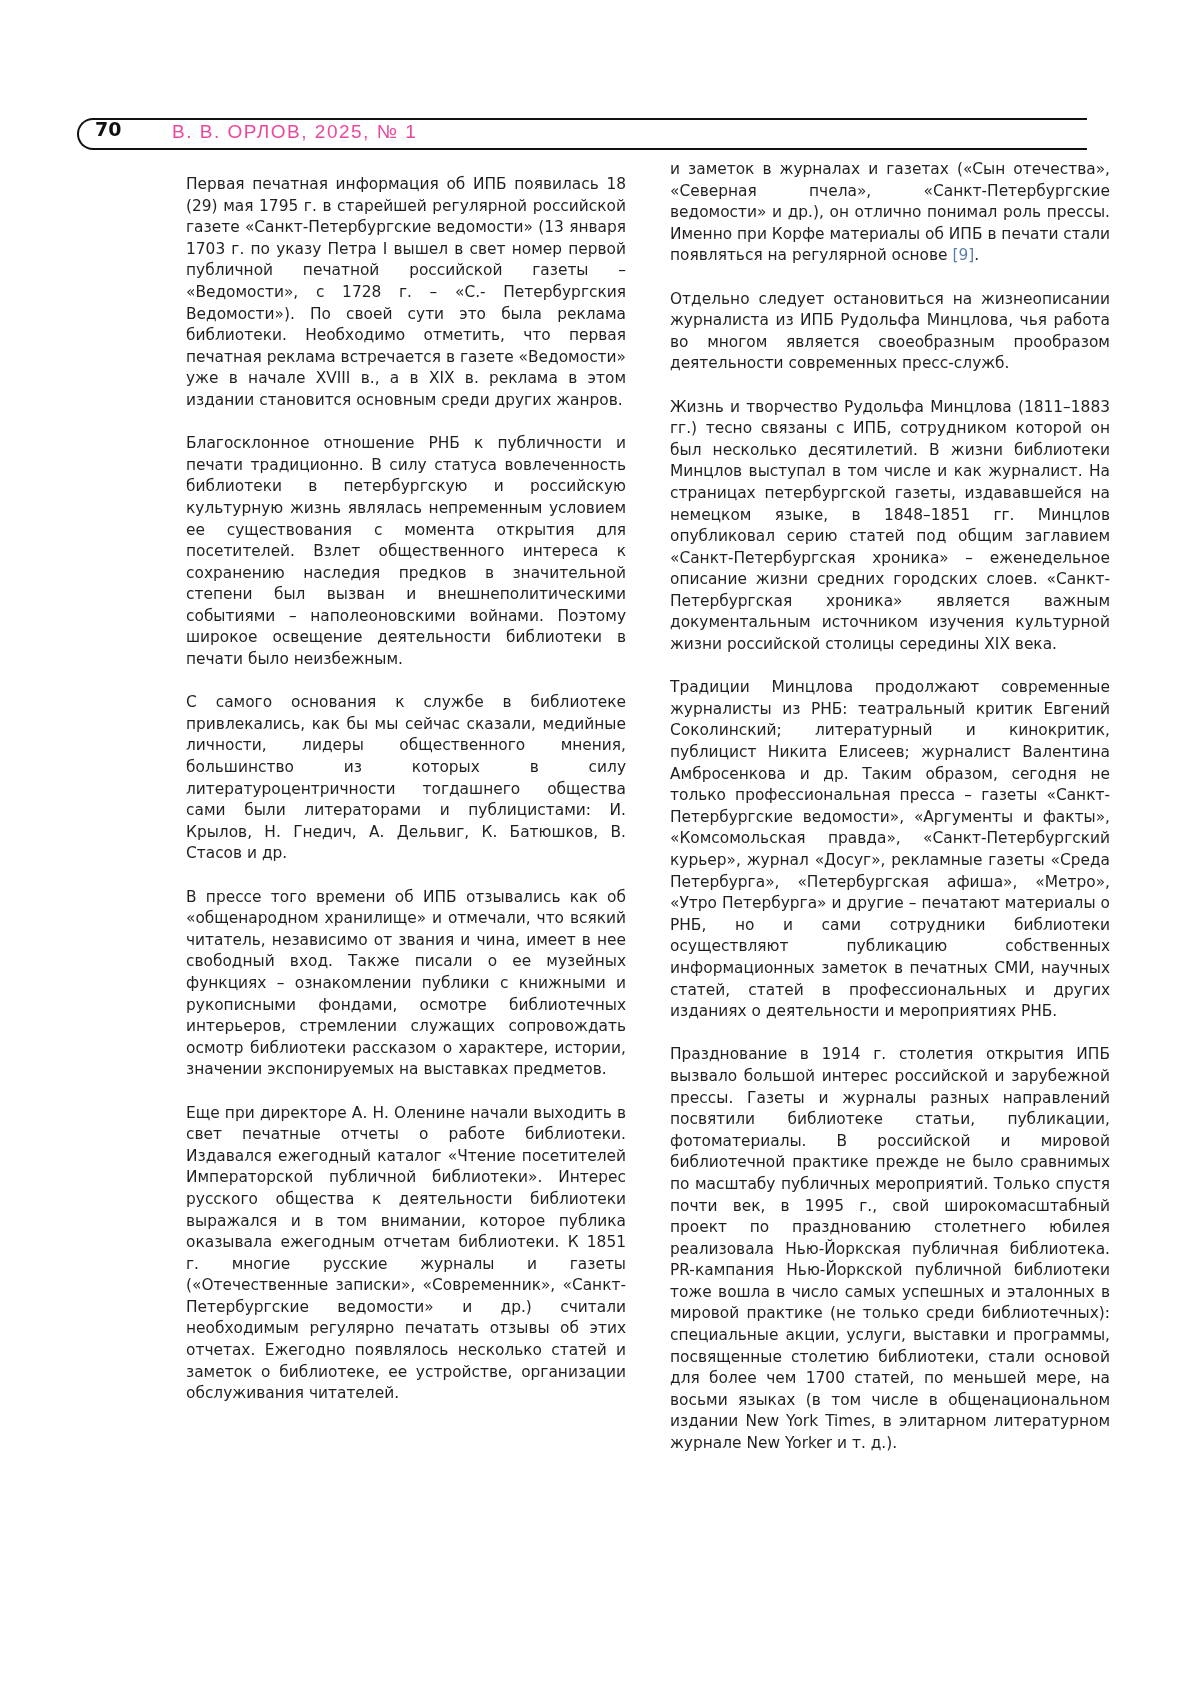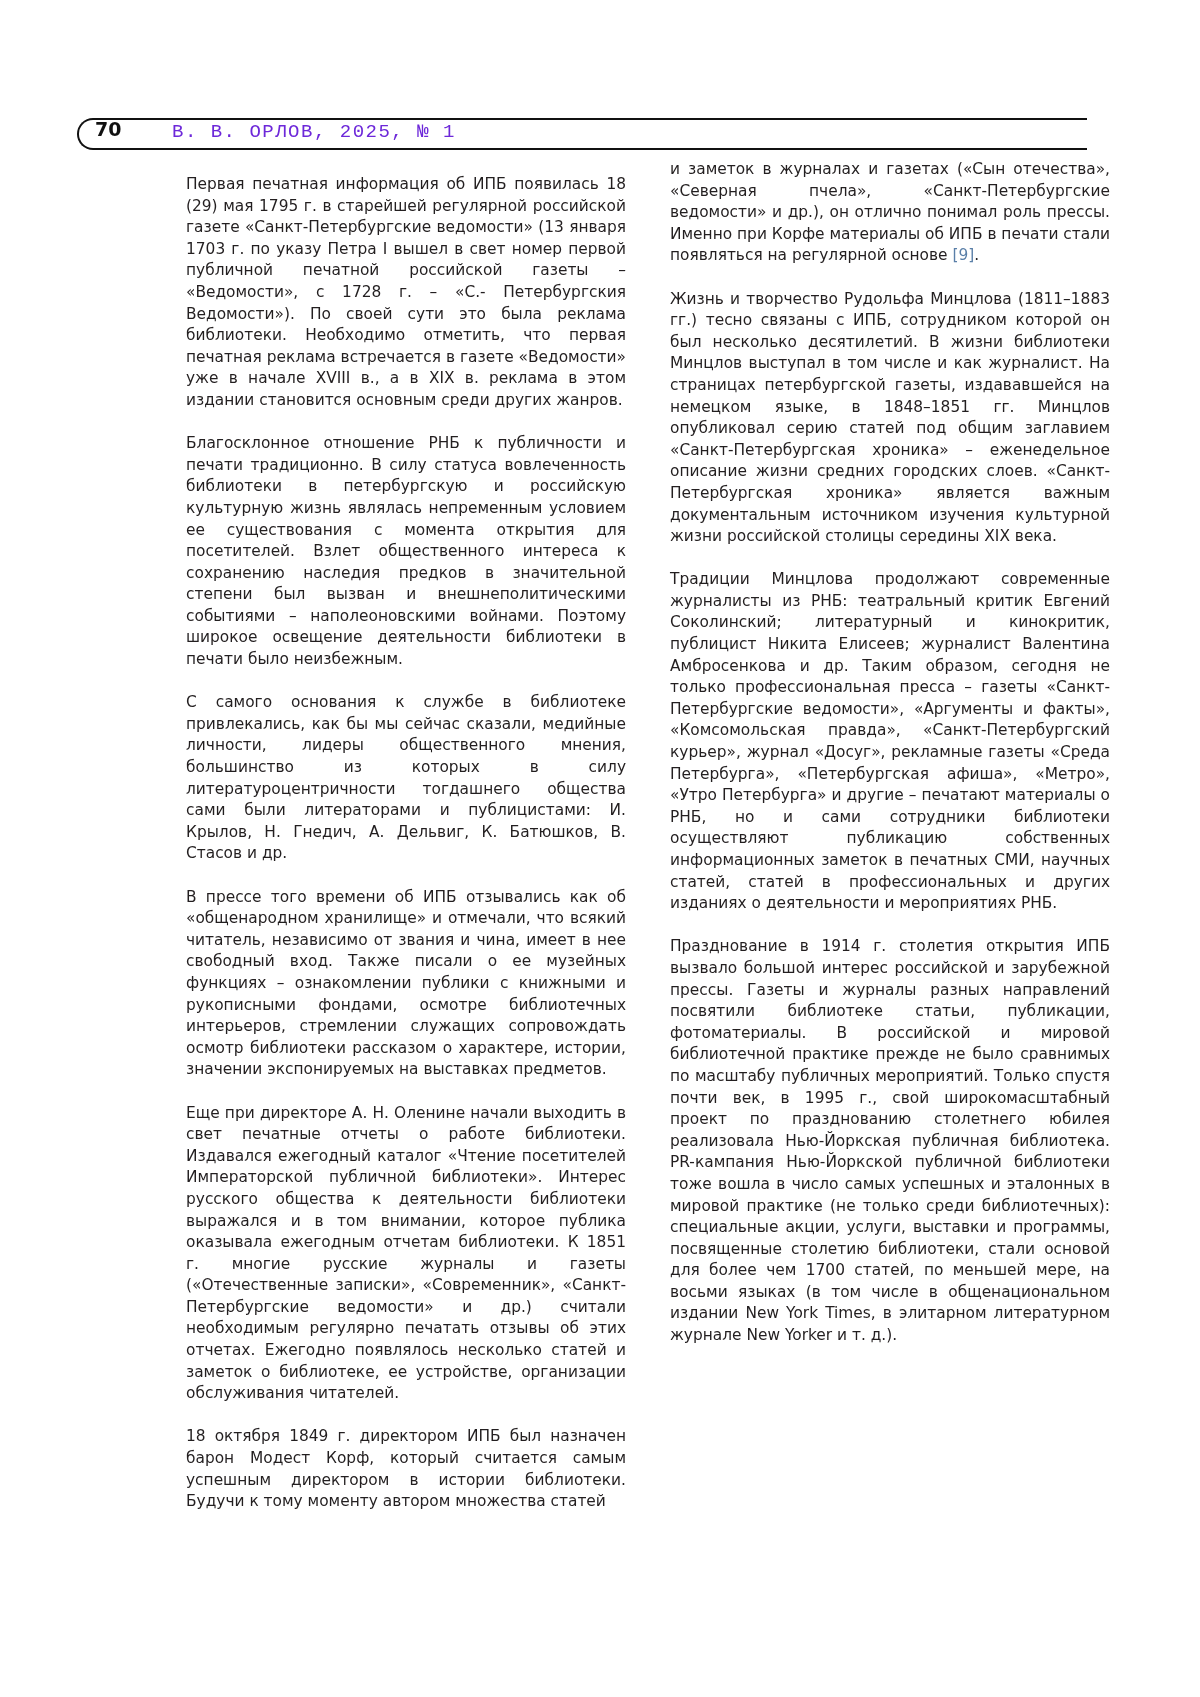--- a/index.html
+++ b/index.html
@@ -4,22 +4,22 @@
 <style>
   html, body { margin: 0; padding: 0; background: #ffffff; }
   body { width: 1200px; height: 1697px; position: relative; overflow: hidden;
          font-family: "DejaVu Sans", sans-serif; color: #231f20; }
   .header { position: absolute; left: 77px; top: 118px; width: 1010px; height: 32px; }
   .header .frame { position: absolute; left: 0; top: 0; right: 0; bottom: 0;
          border-top: 2.5px solid #111; border-bottom: 2.5px solid #111; border-left: 2.5px solid #111;
          border-radius: 16px 0 0 16px; }
   .header .page-num { position: absolute; left: 18px; top: 0; font-family: "DejaVu Sans", sans-serif;
          font-weight: bold; font-size: 19px; color: #111; }
-  .header .running { position: absolute; left: 95px; top: 3px; font-family: Liberation Mono, monospace;
-         font-size: 19px; letter-spacing: 1.5px; color: #6d28d9; }
+  .header .running { position: absolute; left: 95px; top: 3px; font-family: Liberation Sans, sans-serif;
+         font-size: 19px; letter-spacing: 1.5px; color: #ec4899; }
   .column { position: absolute; top: 174px; width: 440px; font-size: 15.4px; line-height: 21.6px; margin-left: 15px; }
   .col-left { left: 171px; }
   .col-right { left: 655px; top: 159px; }
   .para { margin: 0 0 21.6px 0; text-align: justify; hyphens: manual; }
   .ref { color: #5a7fa8; }
 </style>
 </head>
 <body>
 
 <div class="header">
@@ -27,21 +27,21 @@
   <span class="page-num">70</span>
   <span class="running">В. В. ОРЛОВ, 2025, № 1</span>
 </div>
 
 <div class="column col-left">
   <p class="para">Первая печатная информация об ИПБ появилась 18 (29) мая 1795 г. в старейшей регулярной российской газете «Санкт-Петербургские ведомости» (13 января 1703 г. по указу Петра I вышел в свет номер первой публичной печатной российской газеты – «Ведомости», с 1728 г. – «С.- Петербургския Ведомости»). По своей сути это была реклама библиотеки. Необходимо отметить, что первая печатная реклама встречается в газете «Ведомости» уже в начале XVIII в., а в XIX в. реклама в этом издании становится основным среди других жанров.</p>
   <p class="para">Благосклонное отношение РНБ к публичности и печати традиционно. В силу статуса вовлеченность библиотеки в петербургскую и российскую культурную жизнь являлась непременным условием ее существования с момента открытия для посетителей. Взлет общественного интереса к сохранению наследия предков в значительной степени был вызван и внешнеполитическими событиями – наполеоновскими войнами. Поэтому широкое освещение деятельности библиотеки в печати было неизбежным.</p>
   <p class="para">С самого основания к службе в библиотеке привлекались, как бы мы сейчас сказали, медийные личности, лидеры общественного мнения, большинство из которых в силу литературоцентричности тогдашнего общества сами были литераторами и публицистами: И. Крылов, Н. Гнедич, А. Дельвиг, К. Батюшков, В. Стасов и др.</p>
   <p class="para">В прессе того времени об ИПБ отзывались как об «общенародном хранилище» и отмечали, что всякий читатель, независимо от звания и чина, имеет в нее свободный вход. Также писали о ее музейных функциях – ознакомлении публики с книжными и рукописными фондами, осмотре библиотечных интерьеров, стремлении служащих сопровождать осмотр библиотеки рассказом о характере, истории, значении экспонируемых на выставках предметов.</p>
   <p class="para">Еще при директоре А. Н. Оленине начали выходить в свет печатные отчеты о работе библиотеки. Издавался ежегодный каталог «Чтение посетителей Императорской публичной библиотеки». Интерес русского общества к деятельности библиотеки выражался и в том внимании, которое публика оказывала ежегодным отчетам библиотеки. К 1851 г. многие русские журналы и газеты («Отечественные записки», «Современник», «Санкт-Петербургские ведомости» и др.) считали необходимым регулярно печатать отзывы об этих отчетах. Ежегодно появлялось несколько статей и заметок о библиотеке, ее устройстве, организации обслуживания читателей.</p>
-  <p class="para">18 октября 1849 г. директором ИПБ был назначен барон Модест Корф, который считается самым успешным директором в истории библиотеки. Будучи к тому моменту автором множества статей</p>
 </div>
 
 <div class="column col-right">
   <p class="para"><span>и заметок в журналах и газетах («Сын отечества», «Северная пчела», «Санкт-Петербургские ведомости» и др.), он отлично понимал роль прессы. Именно при Корфе материалы об ИПБ в печати стали появляться на регулярной основе </span><a class="ref">[9]</a><span>.</span></p>
+  <p class="para">Отдельно следует остановиться на жизнеописании журналиста из ИПБ Рудольфа Минцлова, чья работа во многом является своеобразным прообразом деятельности современных пресс-служб.</p>
   <p class="para">Жизнь и творчество Рудольфа Минцлова (1811–1883 гг.) тесно связаны с ИПБ, сотрудником которой он был несколько десятилетий. В жизни библиотеки Минцлов выступал в том числе и как журналист. На страницах петербургской газеты, издававшейся на немецком языке, в 1848–1851 гг. Минцлов опубликовал серию статей под общим заглавием «Санкт-Петербургская хроника» – еженедельное описание жизни средних городских слоев. «Санкт-Петербургская хроника» является важным документальным источником изучения культурной жизни российской столицы середины XIX века.</p>
   <p class="para">Традиции Минцлова продолжают современные журналисты из РНБ: театральный критик Евгений Соколинский; литературный и кинокритик, публицист Никита Елисеев; журналист Валентина Амбросенкова и др. Таким образом, сегодня не только профессиональная пресса – газеты «Санкт-Петербургские ведомости», «Аргументы и факты», «Комсомольская правда», «Санкт-Петербургский курьер», журнал «Досуг», рекламные газеты «Среда Петербурга», «Петербургская афиша», «Метро», «Утро Петербурга» и другие – печатают материалы о РНБ, но и сами сотрудники библиотеки осуществляют публикацию собственных информационных заметок в печатных СМИ, научных статей, статей в профессиональных и других изданиях о деятельности и мероприятиях РНБ.</p>
   <p class="para">Празднование в 1914 г. столетия открытия ИПБ вызвало большой интерес российской и зарубежной прессы. Газеты и журналы разных направлений посвятили библиотеке статьи, публикации, фотоматериалы. В российской и мировой библиотечной практике прежде не было сравнимых по масштабу публичных мероприятий. Только спустя почти век, в 1995 г., свой широкомасштабный проект по празднованию столетнего юбилея реализовала Нью-Йоркская публичная библиотека. PR-кампания Нью-Йоркской публичной библиотеки тоже вошла в число самых успешных и эталонных в мировой практике (не только среди библиотечных): специальные акции, услуги, выставки и программы, посвященные столетию библиотеки, стали основой для более чем 1700 статей, по меньшей мере, на восьми языках (в том числе в общенациональном издании New York Times, в элитарном литературном журнале New Yorker и т. д.).</p>
 </div>
 
 </body></html>

